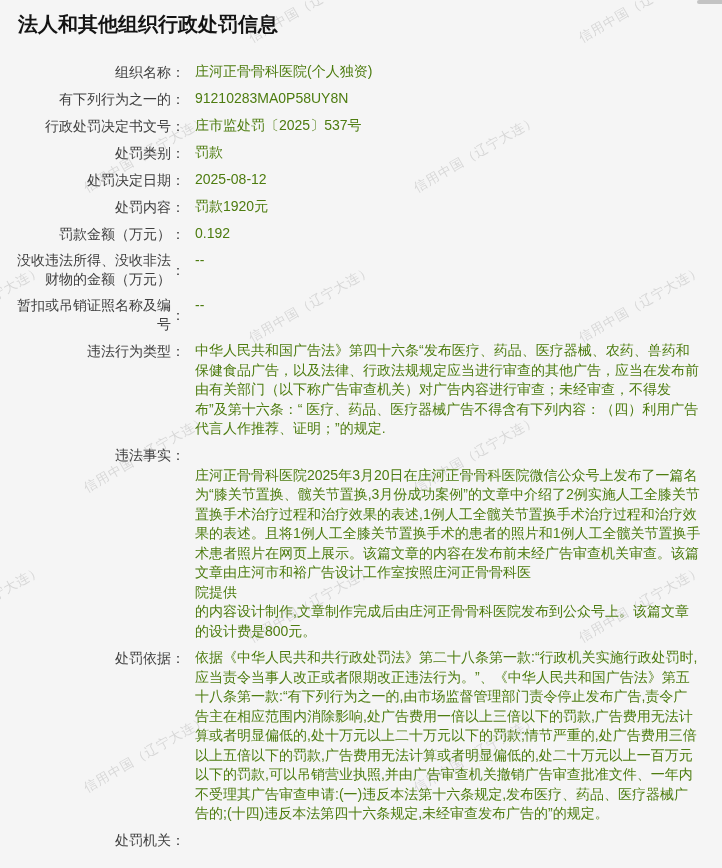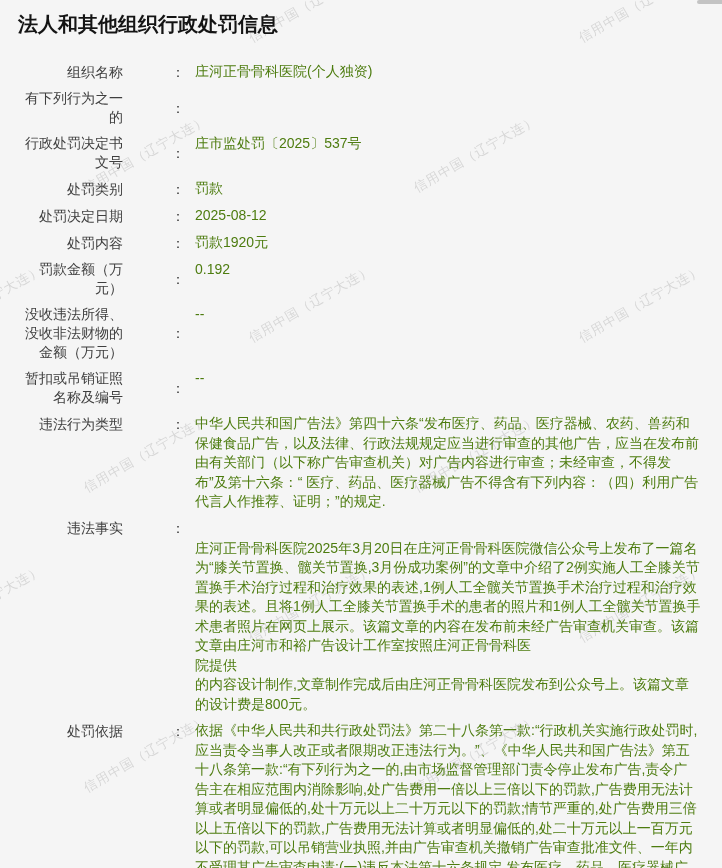--- a/index.html
+++ b/index.html
@@ -65,21 +65,20 @@
     font-size:14px;
   }
   .label {
     flex:none;
     width:170px;
     min-height:20px;
     display:flex;
     justify-content:flex-end;
     align-items:center;
     color:#3f3f3f;
-    gap:48px;
   }
   .label-text {
     display:inline-block;
     max-width:156px;
     text-align:right;
     line-height:19px;
   }
   .colon {
     flex:none;
     width:14px;
@@ -132,20 +131,21 @@
       <span class="colon">：</span>
     </div>
     <div class="value">庄河正骨骨科医院(个人独资)</div>
   </div>
 
   <div class="row">
     <div class="label">
       <span class="label-text">有下列行为之一的</span>
       <span class="colon">：</span>
     </div>
+    <div class="value">91210283MA0P58UY8N</div>
   </div>
 
   <div class="row">
     <div class="label">
       <span class="label-text">行政处罚决定书文号</span>
       <span class="colon">：</span>
     </div>
     <div class="value">庄市监处罚〔2025〕537号</div>
   </div>
 

